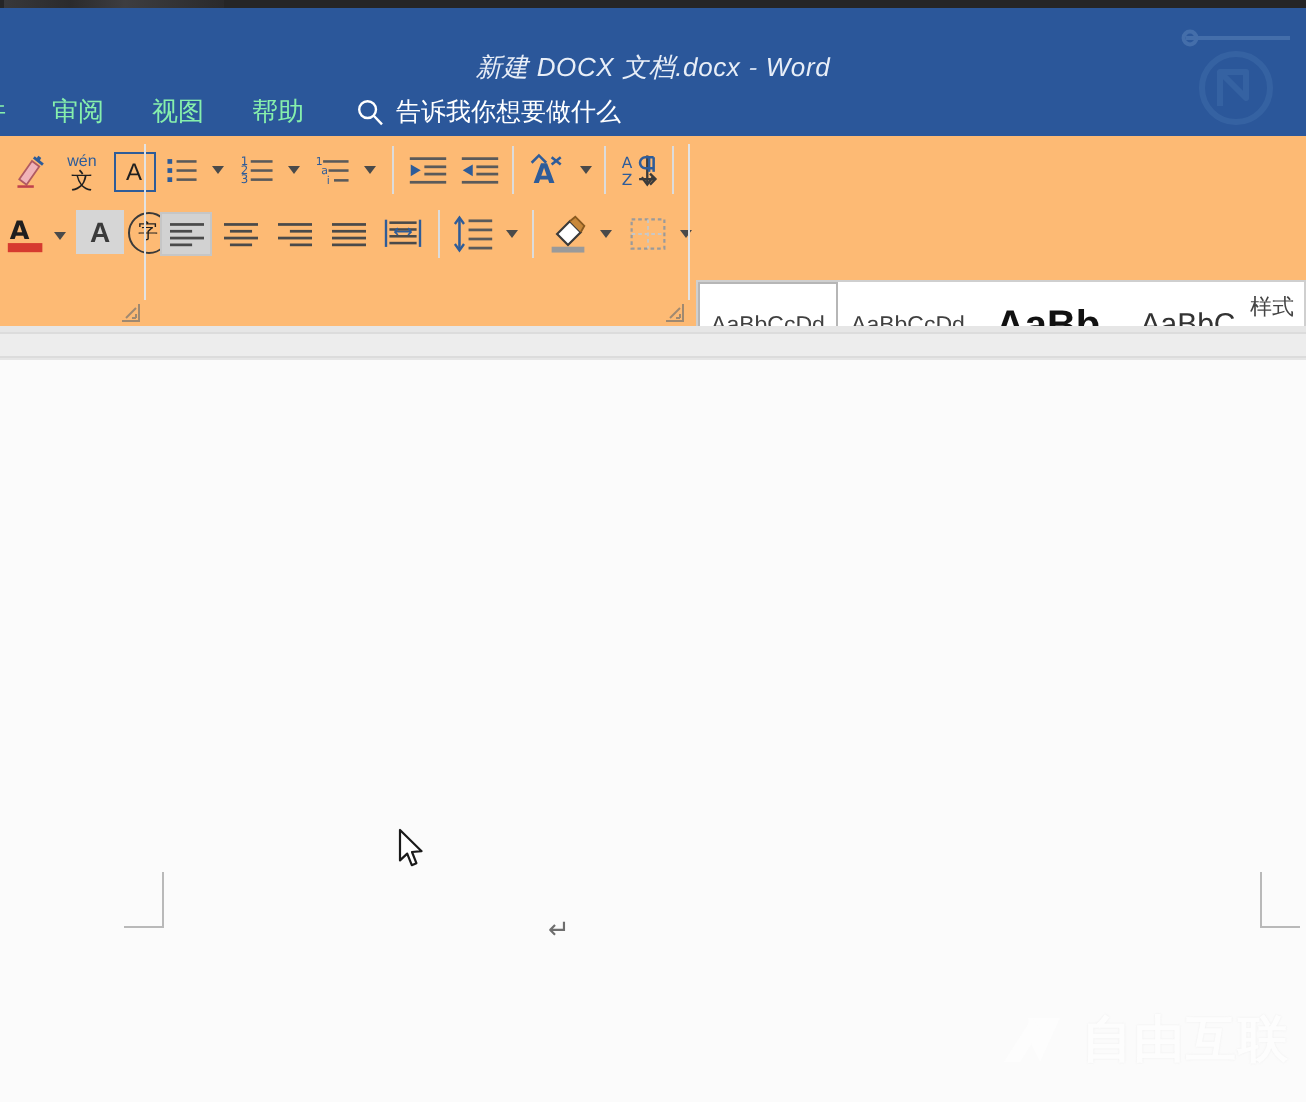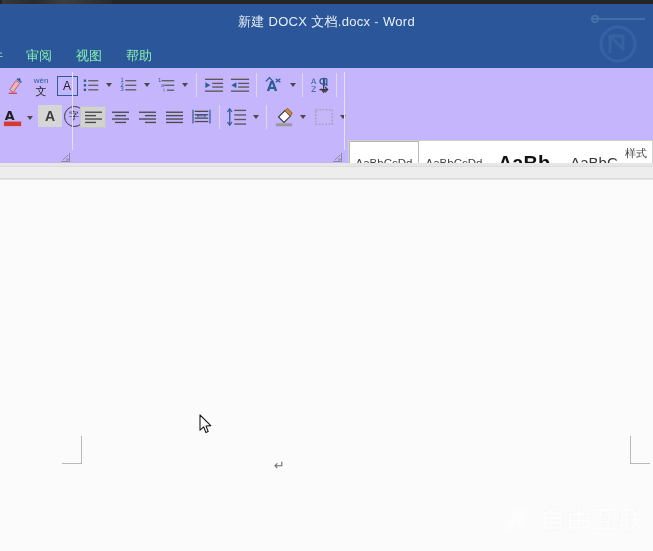--- a/index.html
+++ b/index.html
@@ -34,28 +34,29 @@
   
   .titlebar {
     position: absolute;
     top: 4px; left: 0;
     width: 653px;
     height: 64px;
     background: #2b579a;
   }
   .title-text {
     position: absolute;
-    top: 9px;
+    top: 21px;
     left: 0;
     width: 653px;
     text-align: center;
     color: #e8eef7;
     font-size: 13px;
     letter-spacing: .3px;
     white-space: nowrap;
+    font-style: italic;
   }
   .title-text .sep { padding: 0 4px; color: #c7d5ea; }
 
   
   .tb-logo {
     position: absolute;
     right: 6px;
     top: 8px;
     width: 58px;
     height: 56px;
@@ -102,21 +103,21 @@
     position: relative;
     flex: 0 0 auto;
   }
 
   
   .ribbon {
     position: absolute;
     top: 68px; left: 0;
     width: 653px;
     height: 95px;
-    background: #c4b5fd;
+    background: #fdba74;
     border-bottom: 1px solid #d4d4d4;
   }
   .grp-label {
     position: absolute;
     bottom: 2px;
     font-size: 11px;
     color: #444;
     text-align: center;
   }
   .grp-div {
@@ -310,20 +311,29 @@
     <path d="M21 24 h13 v13 l-6.5 -6.5 z" fill="none" stroke="#4f7cb5" stroke-width="3" stroke-linejoin="round"></path>
     <line x1="21" y1="24" x2="21" y2="41" stroke="#4f7cb5" stroke-width="3"></line>
   </svg>
 
   <div class="tabs">
     <div class="tab clipped">件</div>
     <div class="tab">审阅</div>
     <div class="tab">视图</div>
     <div class="tab">帮助</div>
 
+    <div class="tellme">
+      <span class="mag">
+        <svg viewBox="0 0 14 14" width="14" height="14">
+          <circle cx="5.8" cy="5.8" r="4.2" fill="none" stroke="#ffffff" stroke-width="1.2"></circle>
+          <line x1="9" y1="9" x2="13" y2="13.2" stroke="#ffffff" stroke-width="1.2"></line>
+        </svg>
+      </span>
+      <span>告诉我你想要做什么</span>
+    </div>
   </div>
 </div>
 
 <div class="ribbon">
 
   <div class="btn" style="left:4px; top:6px; width:24px; height:24px;">
     <svg viewBox="0 0 22 22" width="20" height="20">
       <path d="M4 15 L11 5 L15 8 L8 18 Z" fill="#f0b3b8" stroke="#b05a62" stroke-width="1"></path>
       <path d="M12 3 L17 7" stroke="#2e5c99" stroke-width="1.6"></path>
       <path d="M14.5 2 l1.6 1.3 -1.1 1.8 -1.7 -1.3 z" fill="#2e5c99"></path>

